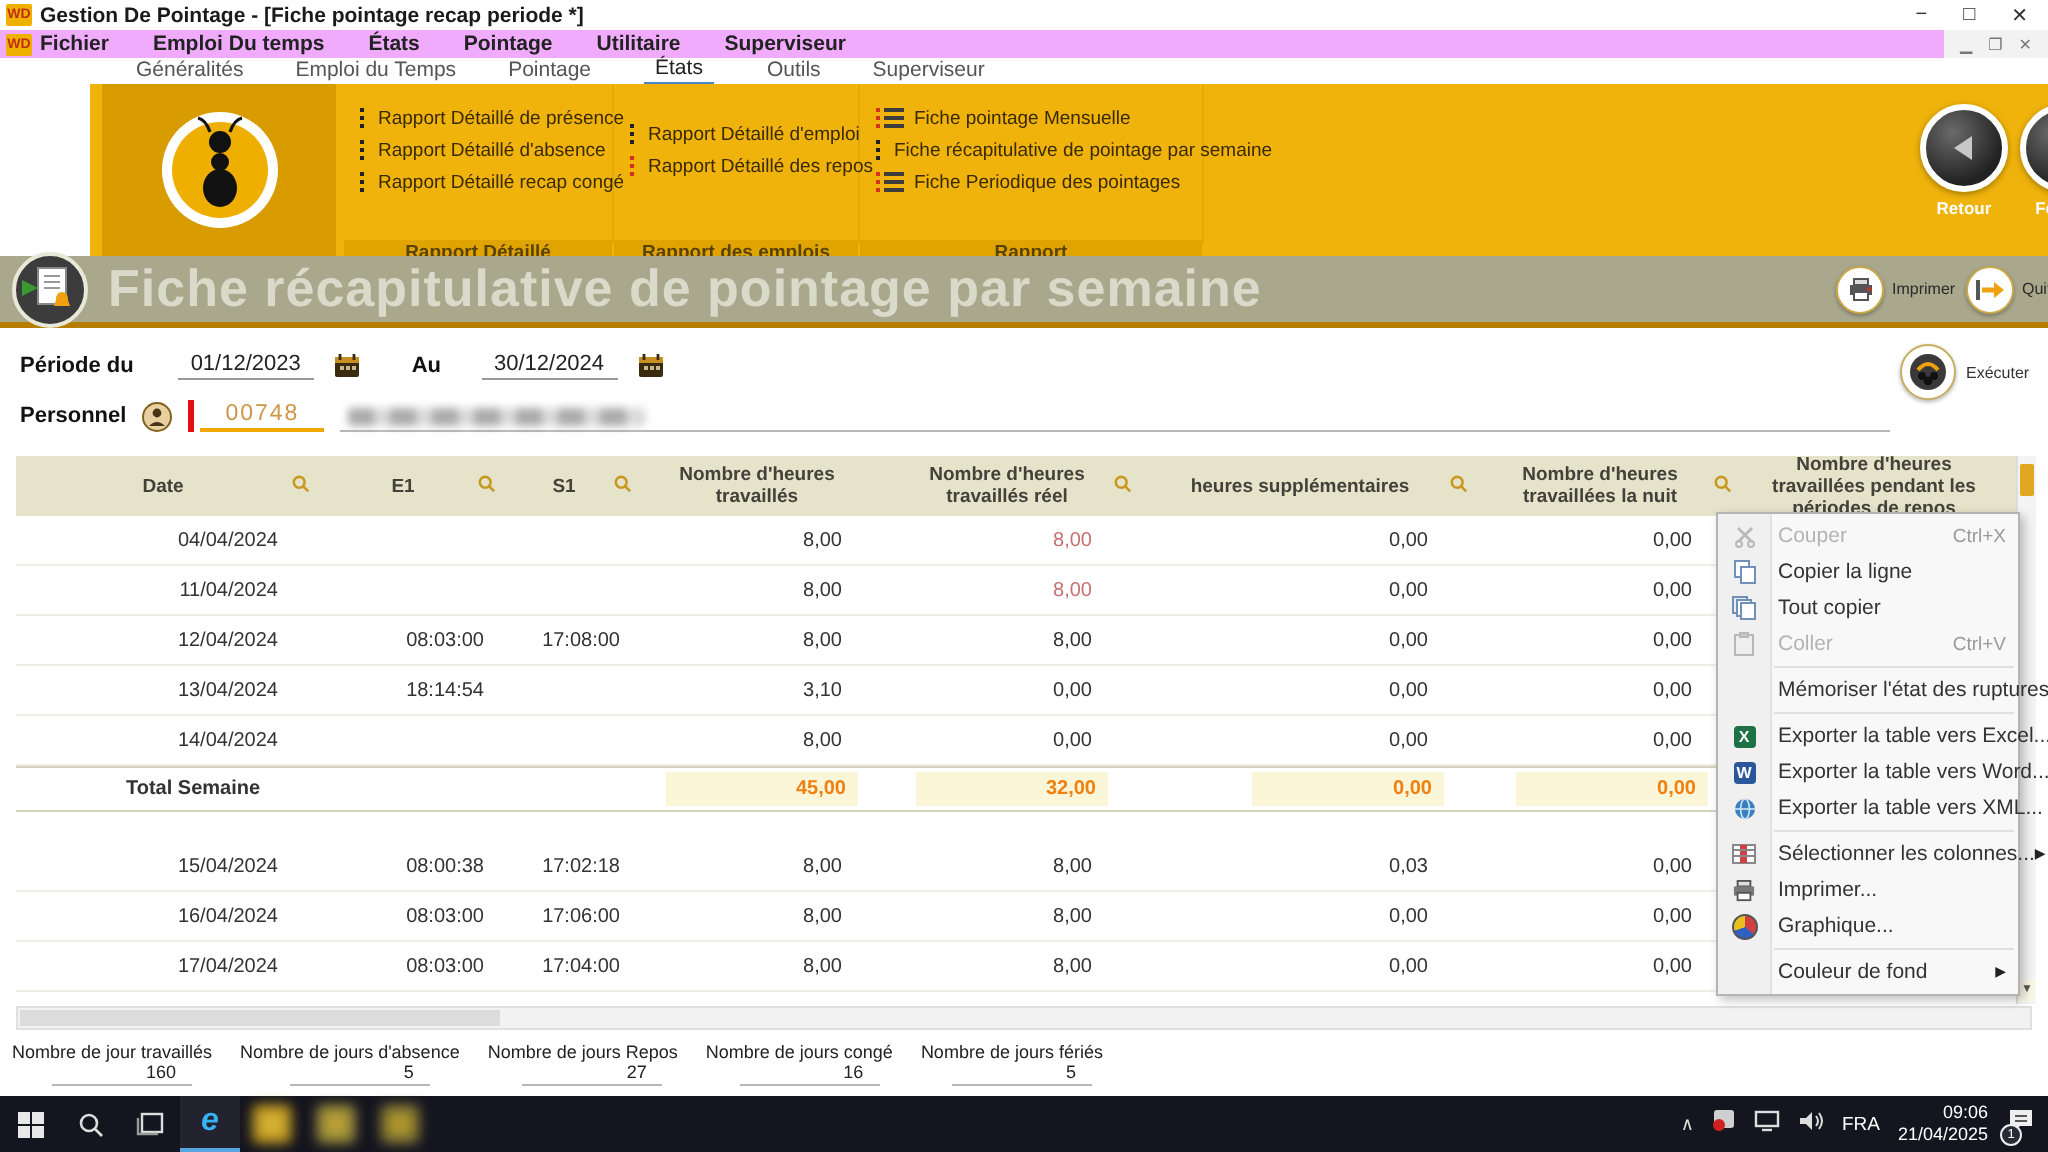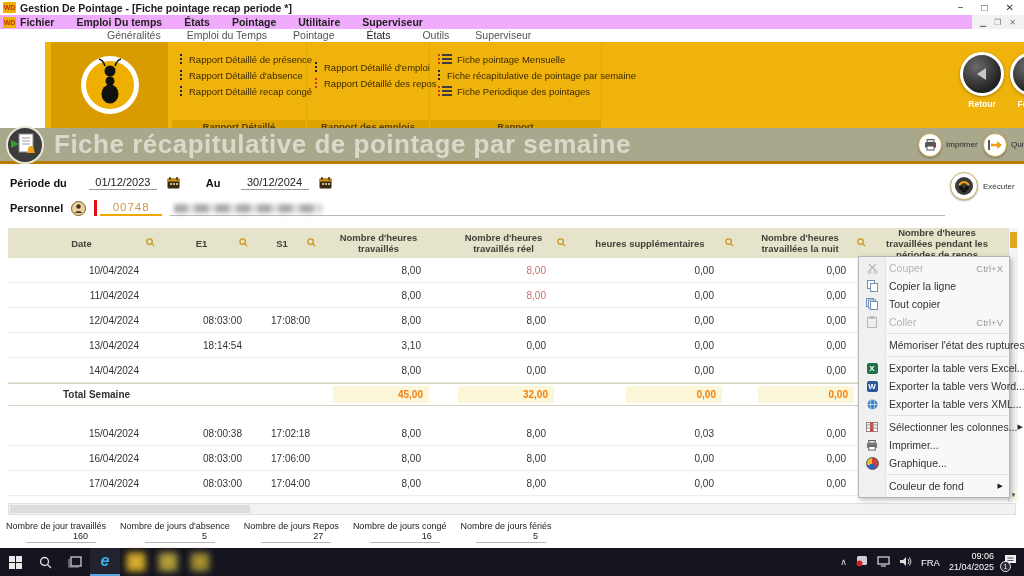--- a/index.html
+++ b/index.html
@@ -16,22 +16,22 @@
   .win-btns span{cursor:default;}
 
   
   .menubar{top:15px;left:0;width:1024px;height:14px;background:#f0abfc;display:flex;align-items:center;
            font-size:10.5px;font-weight:bold;color:#222;}
   .menubar .mitem{margin-right:22px;}
   .mdi-btns{margin-left:auto;display:flex;gap:8px;padding:0 8px;background:#f2f2f2;height:14px;
             align-items:center;font-size:8px;color:#777;font-weight:normal;}
 
   
-  .tabsrow{top:29px;left:0;width:1024px;height:13px;background:#fff;display:flex;align-items:flex-start;
-           font-size:10.5px;color:#555;padding-left:107px;box-sizing:border-box;}
+  .tabsrow{top:29px;left:0;width:1024px;height:13px;background:#fff;display:flex;align-items:center;
+           font-size:10.5px;color:#555;padding-left:68px;box-sizing:border-box;}
   .tab{margin-right:26px;padding-bottom:1px;}
   .tab.active{color:#222;border-bottom:2px solid #4a86c8;padding:0 6px 1px 6px;}
 
   
   .ribbon{top:42px;left:0;width:1024px;height:86px;background:#f0b30b;margin-left:45px;}
   .logo-panel{left:6px;top:0;width:117px;height:86px;background:#d89c00;display:flex;align-items:center;justify-content:center;}
   .groups{left:127px;top:0;height:86px;display:flex;}
   .rgroup{position:relative;height:80px;border-right:1px solid #e2a907;display:flex;flex-direction:column;justify-content:center;gap:4px;padding:0 8px 14px 8px;box-sizing:border-box;}
   .rgroup .cap{position:absolute;left:0;bottom:-11px;width:100%;height:13px;background:#e0a400;
                font-size:9.5px;font-weight:bold;color:#5a4200;text-align:center;line-height:13px;}
@@ -429,21 +429,21 @@
             <line x1="6.2" y1="6.2" x2="9" y2="9" stroke="#c89820" stroke-width="1.4"></line>
           </svg></span></div>
     <div class="th"><span>Nombre d'heures travaillées la nuit</span><span class="mag"><svg width="9" height="9" viewBox="0 0 10 10">
             <circle cx="4" cy="4" r="3" fill="none" stroke="#c89820" stroke-width="1.4"></circle>
             <line x1="6.2" y1="6.2" x2="9" y2="9" stroke="#c89820" stroke-width="1.4"></line>
           </svg></span></div>
     <div class="th"><span>Nombre d'heures travaillées pendant les périodes de repos</span></div>
   </div>
 
   <div class="tr">
-    <div class="td c1">10/04/2024</div>
+    <div class="td c1">04/04/2024</div>
       <div class="td c2"></div>
       <div class="td c3"></div>
     <div class="td num">8,00</div>
       <div class="td num red">8,00</div>
     <div class="td num">0,00</div>
       <div class="td num">0,00</div>
       <div class="td num">0,00</div>
   </div>
   <div class="tr">
     <div class="td c1">11/04/2024</div>

